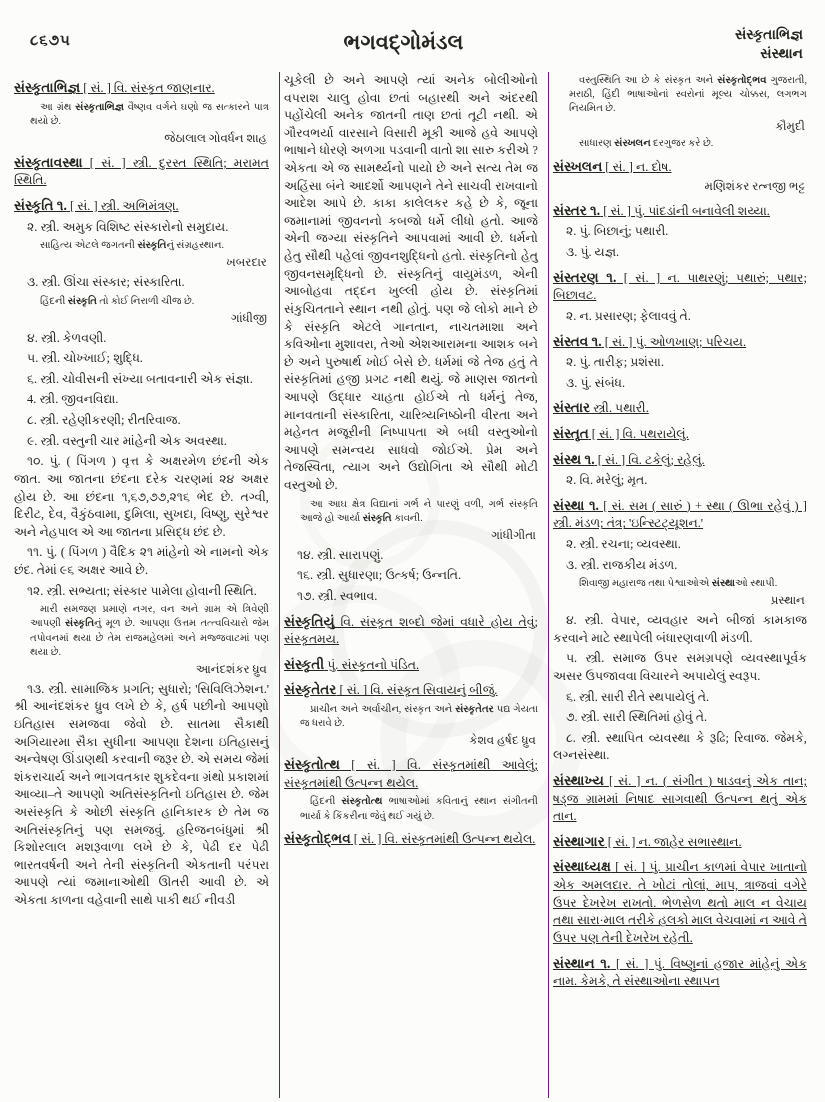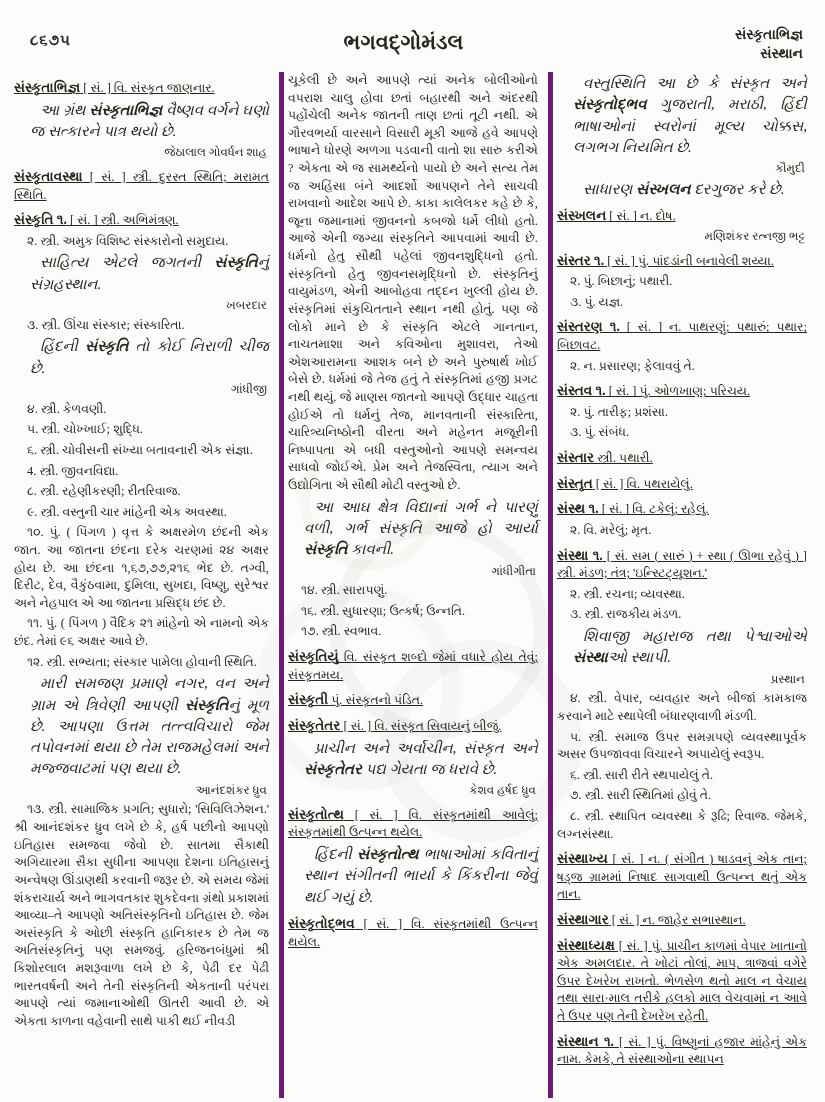--- a/index.html
+++ b/index.html
@@ -17,27 +17,27 @@
   .wm3{width:120px;height:120px;left:300px;top:430px;border-width:10px;border-color:rgba(90,90,85,.04);}
   .wm4{width:170px;height:170px;left:255px;top:585px;border-width:18px;border-color:rgba(90,90,85,.035);}
 
   .header{position:absolute;top:26px;left:0;right:0;height:40px;}
   .pageno{position:absolute;left:30px;top:6px;font-weight:bold;font-size:15px;letter-spacing:1px;font-family:Liberation Mono, monospace;}
   .booktitle{position:absolute;left:0;right:18px;top:4px;text-align:center;font-weight:bold;font-size:21px;}
   .catchwords{position:absolute;right:22px;top:0;text-align:right;font-weight:bold;font-size:14px;line-height:1.35;}
 
   .columns{position:absolute;top:72px;left:10px;right:8px;bottom:4px;display:flex;}
   .col{width:33.33%;padding:0 10px 0 4px;box-sizing:border-box;font-size:12.4px;line-height:1.42;text-align:justify;}
-  .col + .col{border-left:5px solid #701a75;}
+  .col + .col{border-left:1px solid #701a75;}
 
   .blk{margin:0 0 2px 0;}
   .entry{margin-top:6px;text-decoration:underline;}
   .entry b.head{font-size:13.6px;}
   .sense{text-indent:13px;margin-top:3px;}
-  .quote{margin-left:16px;margin-right:0;font-size:15px;text-indent:10px;margin-top:1px;font-style:italic;}
+  .quote{margin-left:16px;margin-right:0;font-size:10px;text-indent:10px;margin-top:1px;}
   .attrib{text-align:right;font-size:11.8px;margin:0 2px 2px 0;}
   .para{text-indent:0;}
 </style>
 </head>
 <body>
 
 <div class="page">
   <div class="wm wm1"></div>
   <div class="wm wm2"></div>
   <div class="wm wm3"></div>

